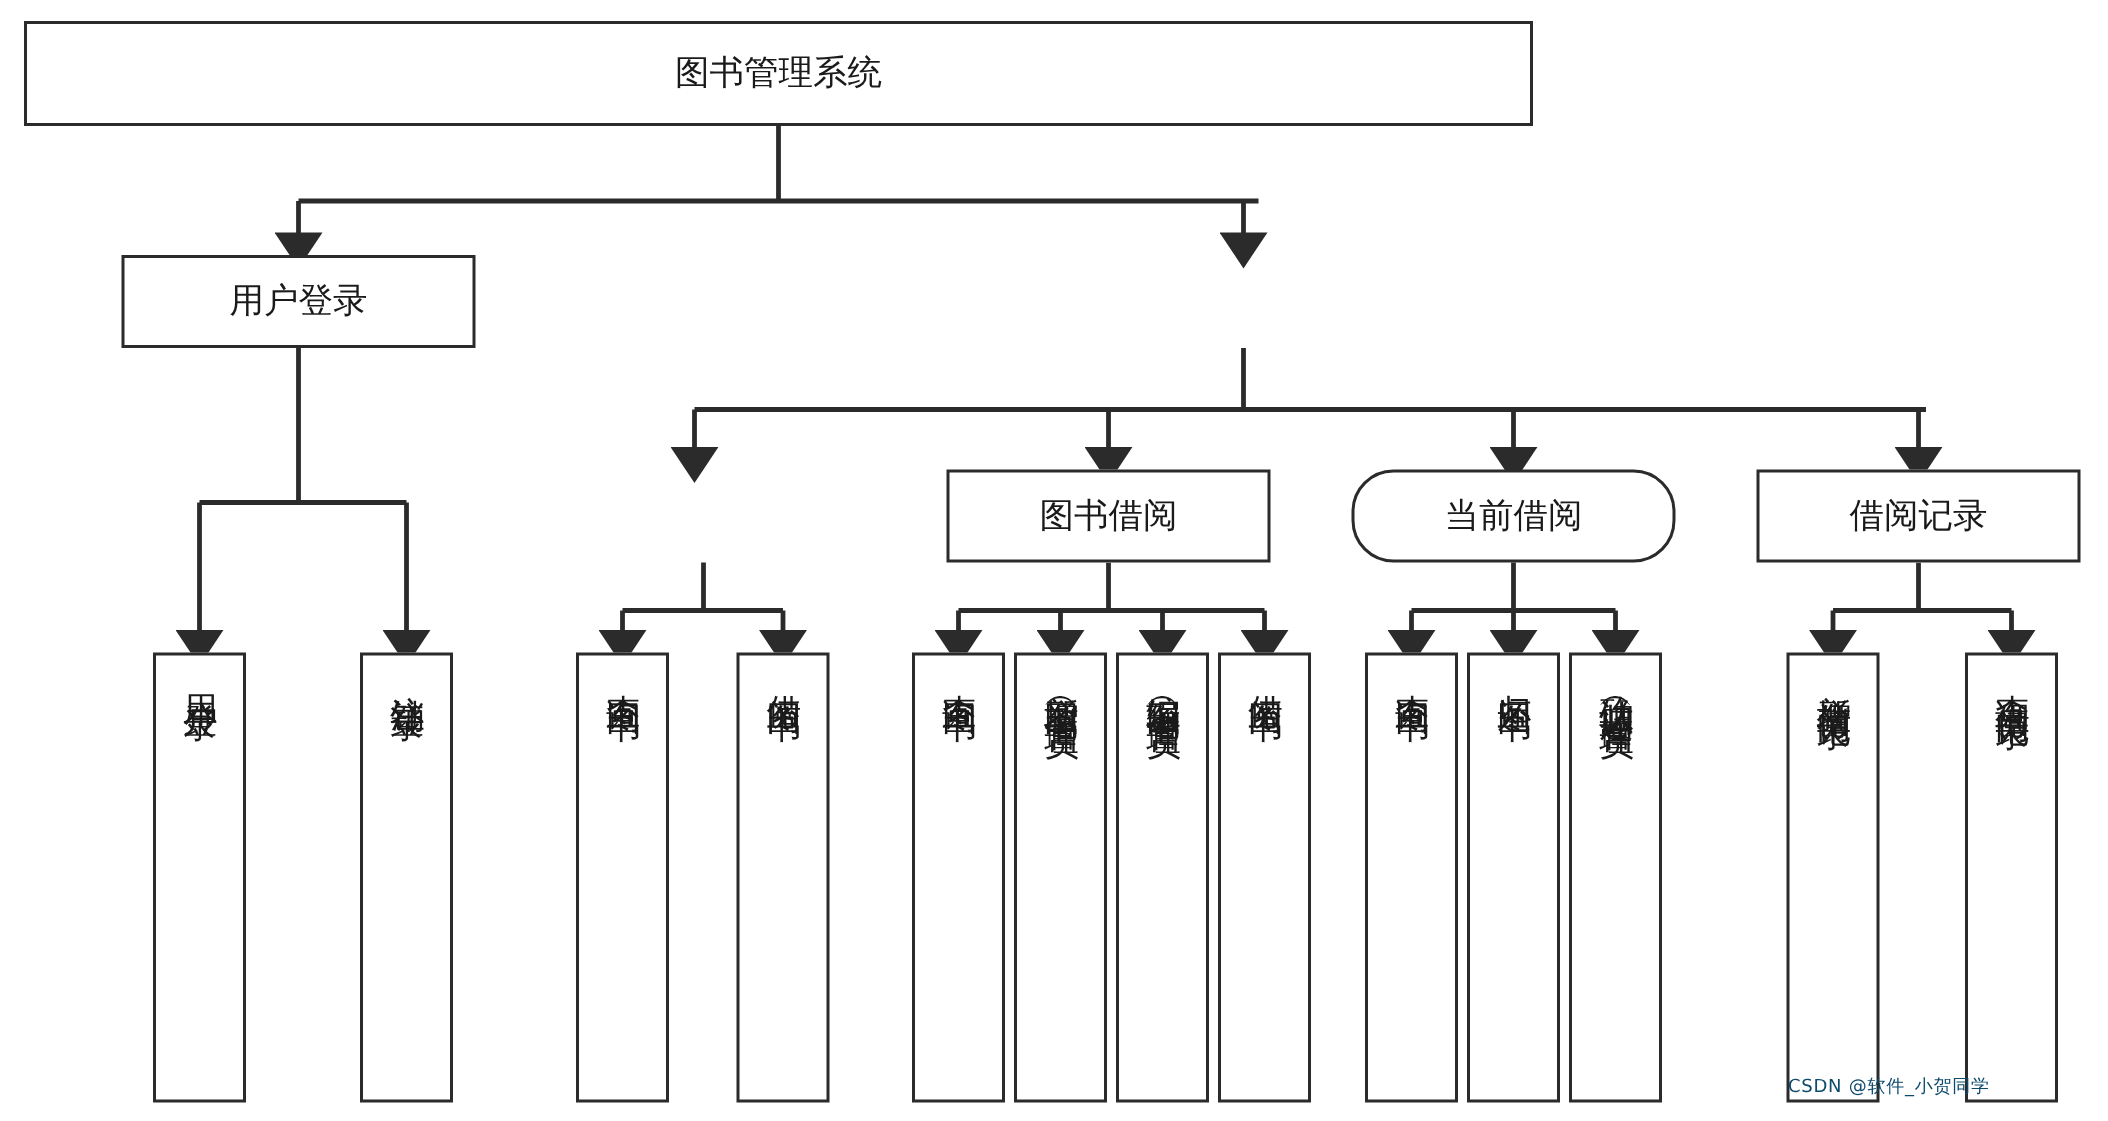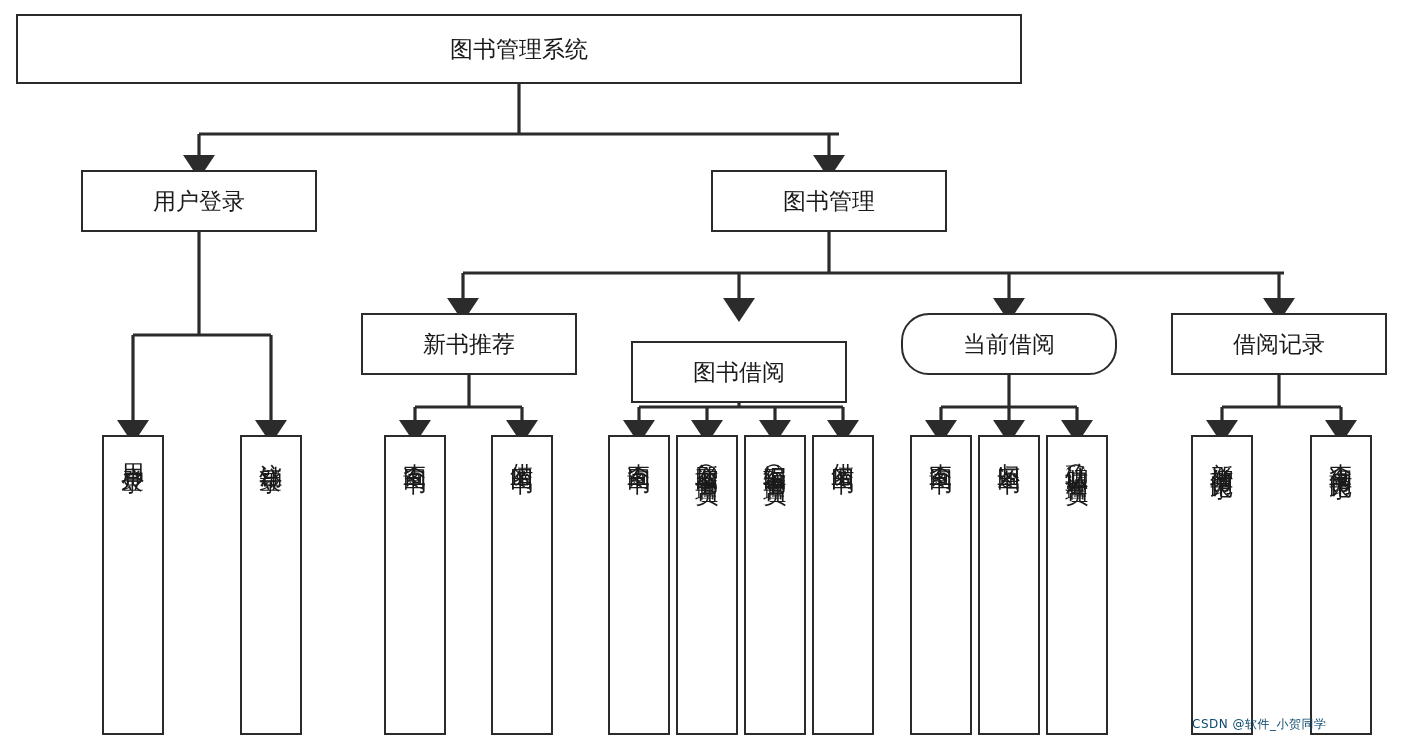--- a/index.html
+++ b/index.html
@@ -124,28 +124,22 @@
     </g>
   </svg>
 
   <div class="node node-root node-h" style="left:16px; top:14px; width:1006px; height:70px;">
     <span class="label">图书管理系统</span>
   </div>
 
   <div class="node node-h" style="left:81px; top:170px; width:236px; height:62px;">
     <span class="label">用户登录</span>
   </div>
-  <div class="node node-h" style="left:711px; top:170px; width:236px; height:62px;">
-    <span class="label">图书管理</span>
-  </div>
 
-  <div class="node node-h" style="left:361px; top:313px; width:216px; height:62px;">
-    <span class="label">新书推荐</span>
-  </div>
-  <div class="node node-h" style="left:631px; top:313px; width:216px; height:62px;margin-top:28px;">
+  <div class="node node-h" style="left:631px; top:313px; width:216px; height:62px;">
     <span class="label">图书借阅</span>
   </div>
   <div class="node node-h" style="left:901px; top:313px; width:216px; height:62px;border-radius:28px;">
     <span class="label">当前借阅</span>
   </div>
   <div class="node node-h" style="left:1171px; top:313px; width:216px; height:62px;">
     <span class="label">借阅记录</span>
   </div>
 
   <div class="node node-v" style="left:102px; top:435px; width:62px; height:300px;">

